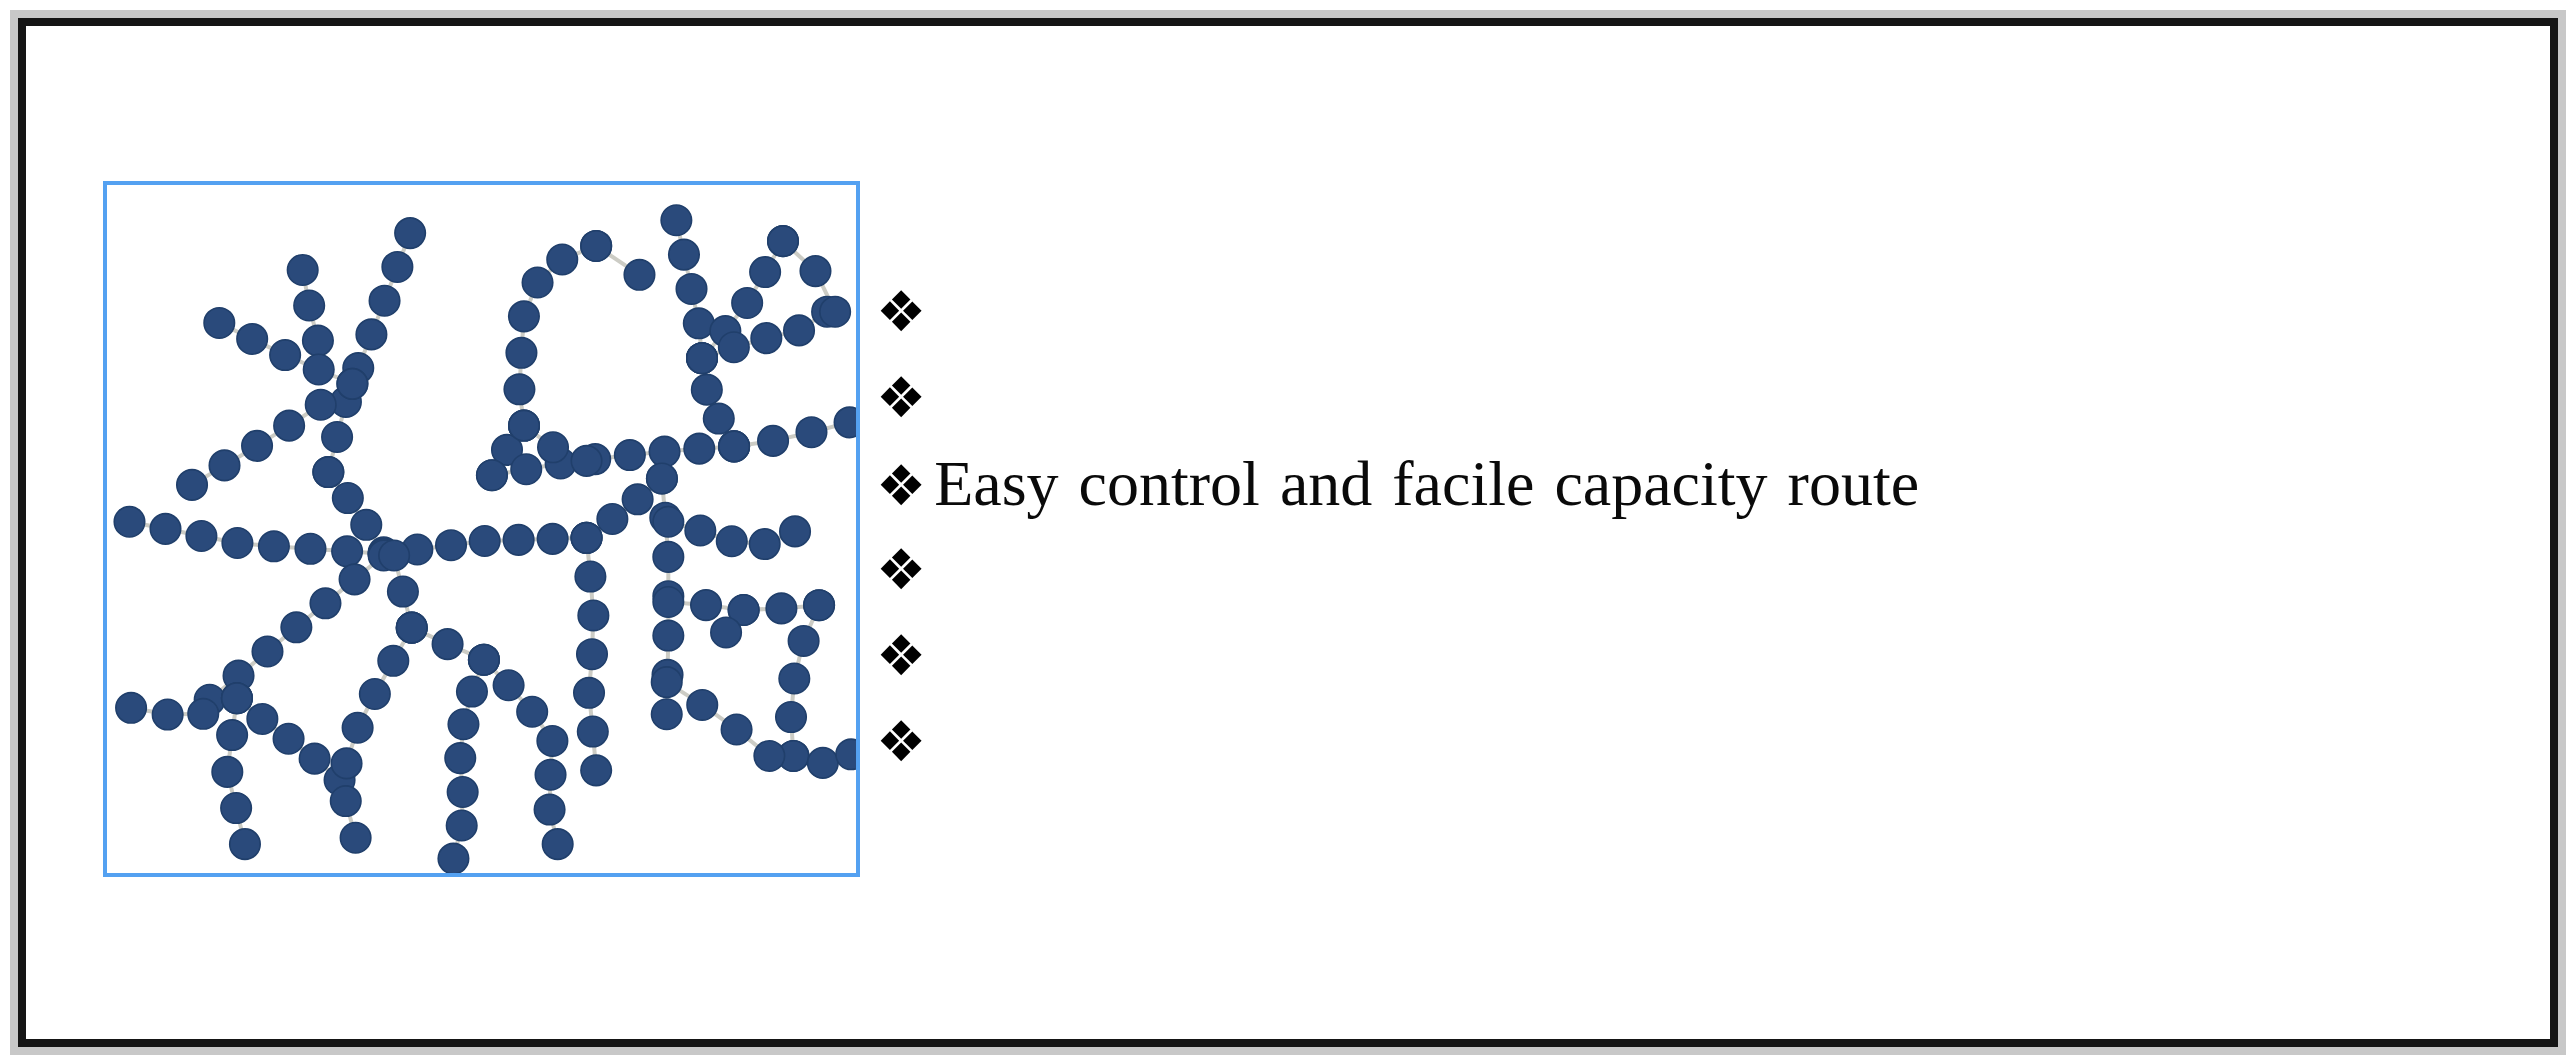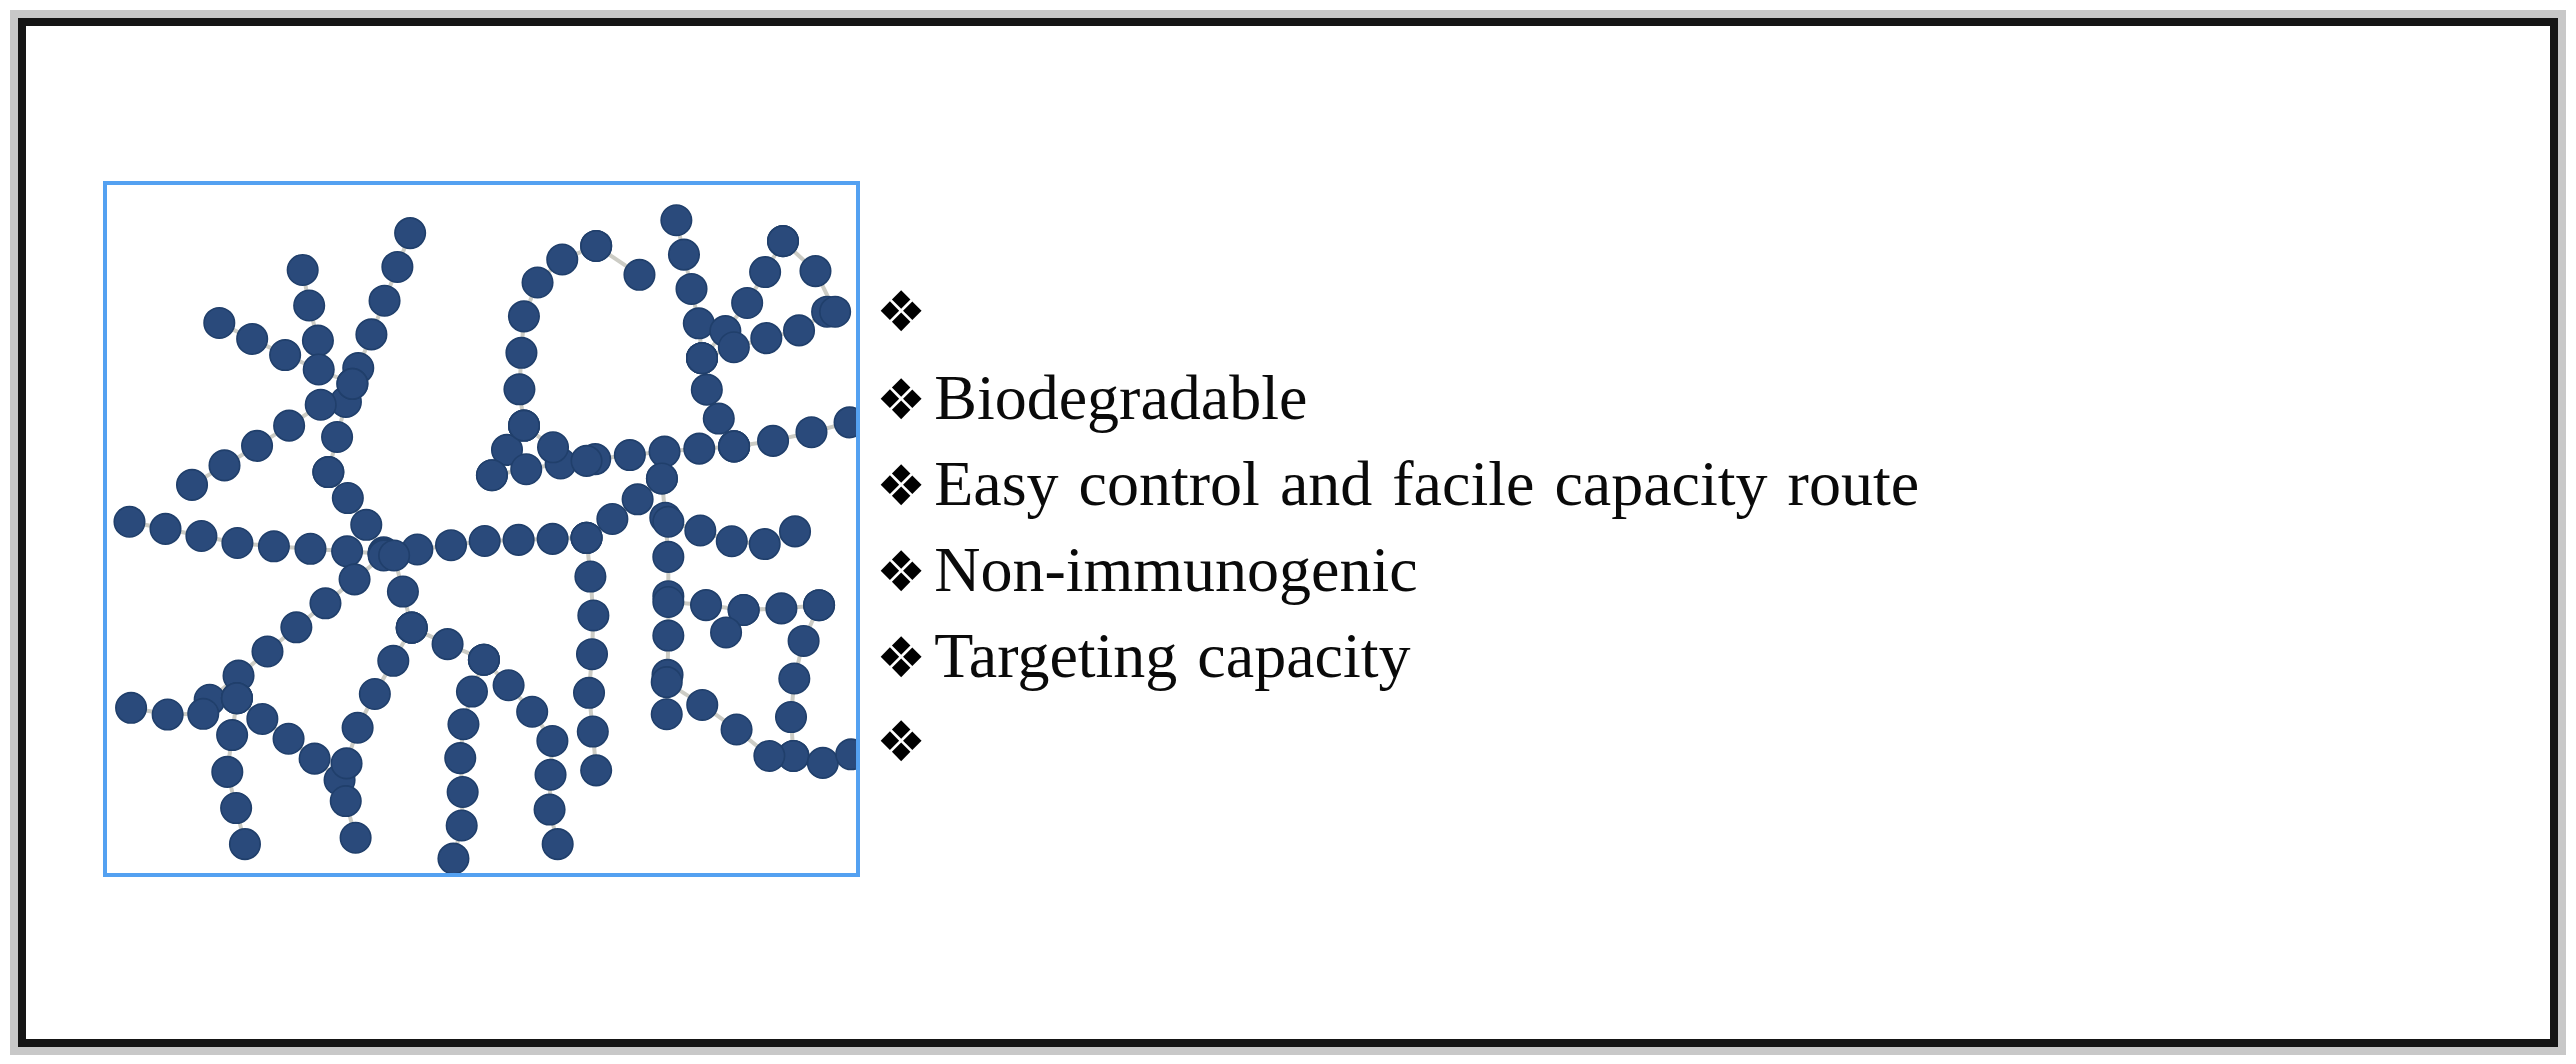--- a/index.html
+++ b/index.html
@@ -392,32 +392,29 @@
         </g>
       </svg>
   </div>
 
   <ul class="props" id="props">
       <li>
         <span class="bullet">❖</span>
       </li>
       <li>
         <span class="bullet">❖</span>
-        <span>Biodegradable</span>
       </li>
       <li>
         <span class="bullet">❖</span>
         <span>Easy control and facile capacity route</span>
       </li>
       <li>
         <span class="bullet">❖</span>
-        <span>Non-immunogenic</span>
-      </li>
-      <li>
-        <span class="bullet">❖</span>
-        <span>Targeting capacity</span>
+      </li>
+      <li>
+        <span class="bullet">❖</span>
       </li>
       <li>
         <span class="bullet">❖</span>
       </li>
     </ul>
 </div>
 
 
 </body></html>

